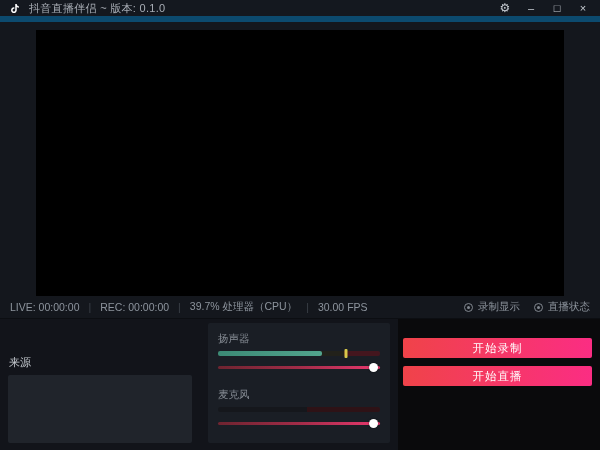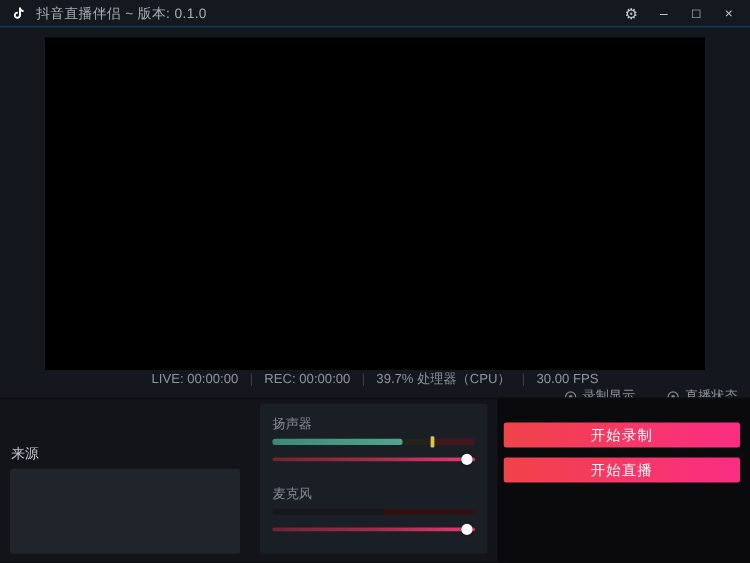--- a/index.html
+++ b/index.html
@@ -2,37 +2,37 @@
 <html><head>
 <meta charset="utf-8">
 <style>
   * { margin:0; padding:0; box-sizing:border-box; }
   html,body { width:600px; height:450px; overflow:hidden; background:#101216;
     font-family:"Liberation Sans","DejaVu Sans",sans-serif; }
   .window { width:600px; height:450px; display:flex; flex-direction:column; background:#14171d; }
 
   
   .titlebar { height:22px; background:#14181f; display:flex; align-items:center;
-    padding:0 6px 0 8px; border-bottom:1px solid #0c4a6e; flex:0 0 auto; }
+    padding:0 6px 0 8px; border-bottom:6px solid #0c4a6e; flex:0 0 auto; }
   .logo { width:14px; height:14px; display:inline-flex; align-items:center; justify-content:center; margin-right:7px; }
   .logo svg { width:12px; height:13px; }
   .title { font-size:11px; color:#a9aeb6; letter-spacing:.3px; }
   .win-controls { margin-left:auto; display:flex; align-items:center; gap:4px; }
   .wbtn { width:22px; height:18px; display:inline-flex; align-items:center; justify-content:center;
     color:#c7ccd2; font-size:11px; cursor:default; }
   .wbtn.gear { font-size:12px; }
 
   
   .content { flex:0 0 auto; background:#14171d; }
   .preview { margin:8px 36px 0 36px; height:266px; background:#000000; }
   .statusbar { height:22px; display:flex; align-items:center; padding:0 10px;
-    font-size:10.5px; color:#8d949d;flex-direction:column; }
+    font-size:10.5px; color:#8d949d; }
   .stat-group { display:flex; align-items:center; gap:9px; }
   .sep { color:#3c4149; }
-  .statusbar .right { margin-left:auto; display:flex; align-items:center; gap:26px; }
+  .statusbar .right { margin-left:auto; display:flex; align-items:center; gap:14px; }
   .indicator { display:flex; align-items:center; gap:5px; color:#8d949d; }
   .ring { width:9px; height:9px; border:1px solid #81878f; border-radius:50%;
     display:inline-flex; align-items:center; justify-content:center; }
   .ring::after { content:""; width:3px; height:3px; background:#81878f; border-radius:50%; }
 
   
   .bottom { flex:1; display:flex; background:#12141a; border-top:1px solid #0c0e12; }
   .panel { display:flex; flex-direction:column; padding:4px 8px 7px 8px; }
   .panel-title { font-size:11px; font-weight:400; color:#c3c8ce; padding:3px 1px 5px 1px;margin-top:29px; }
   .sources { width:200px; }

